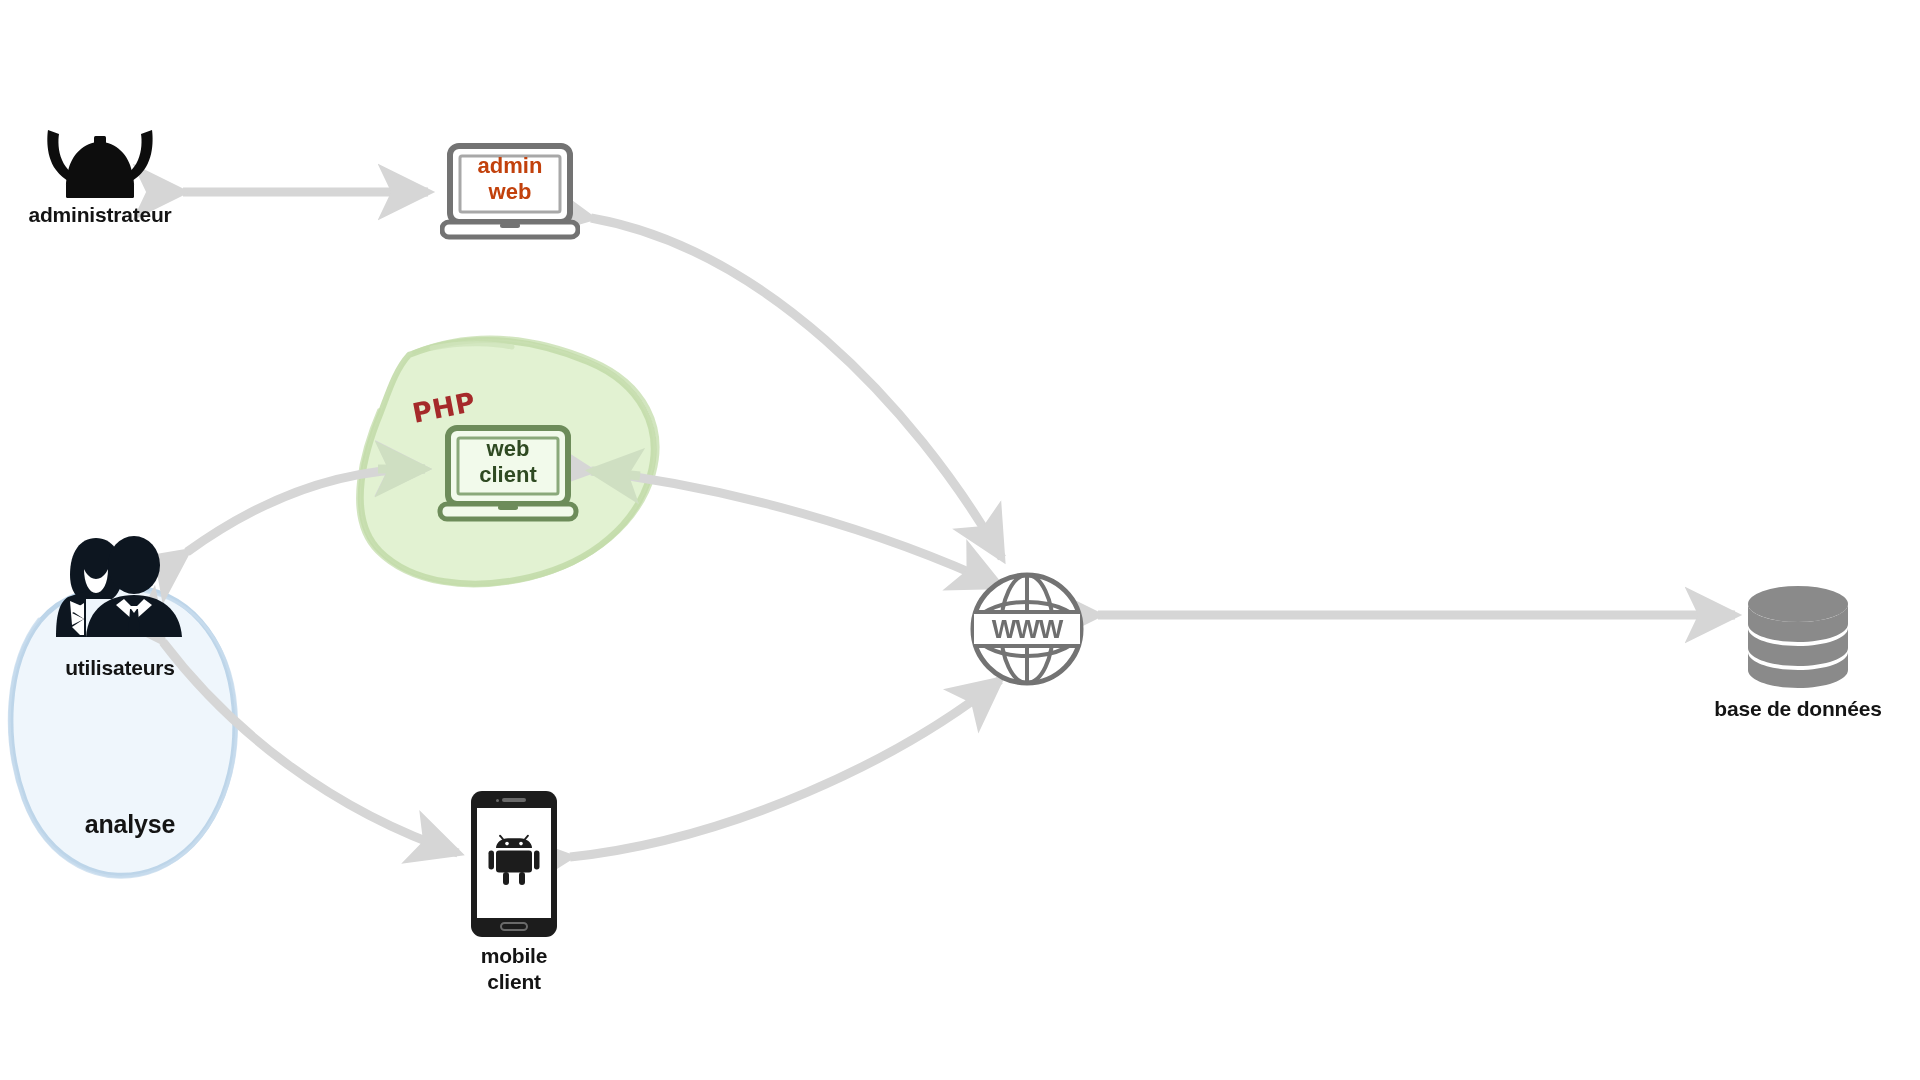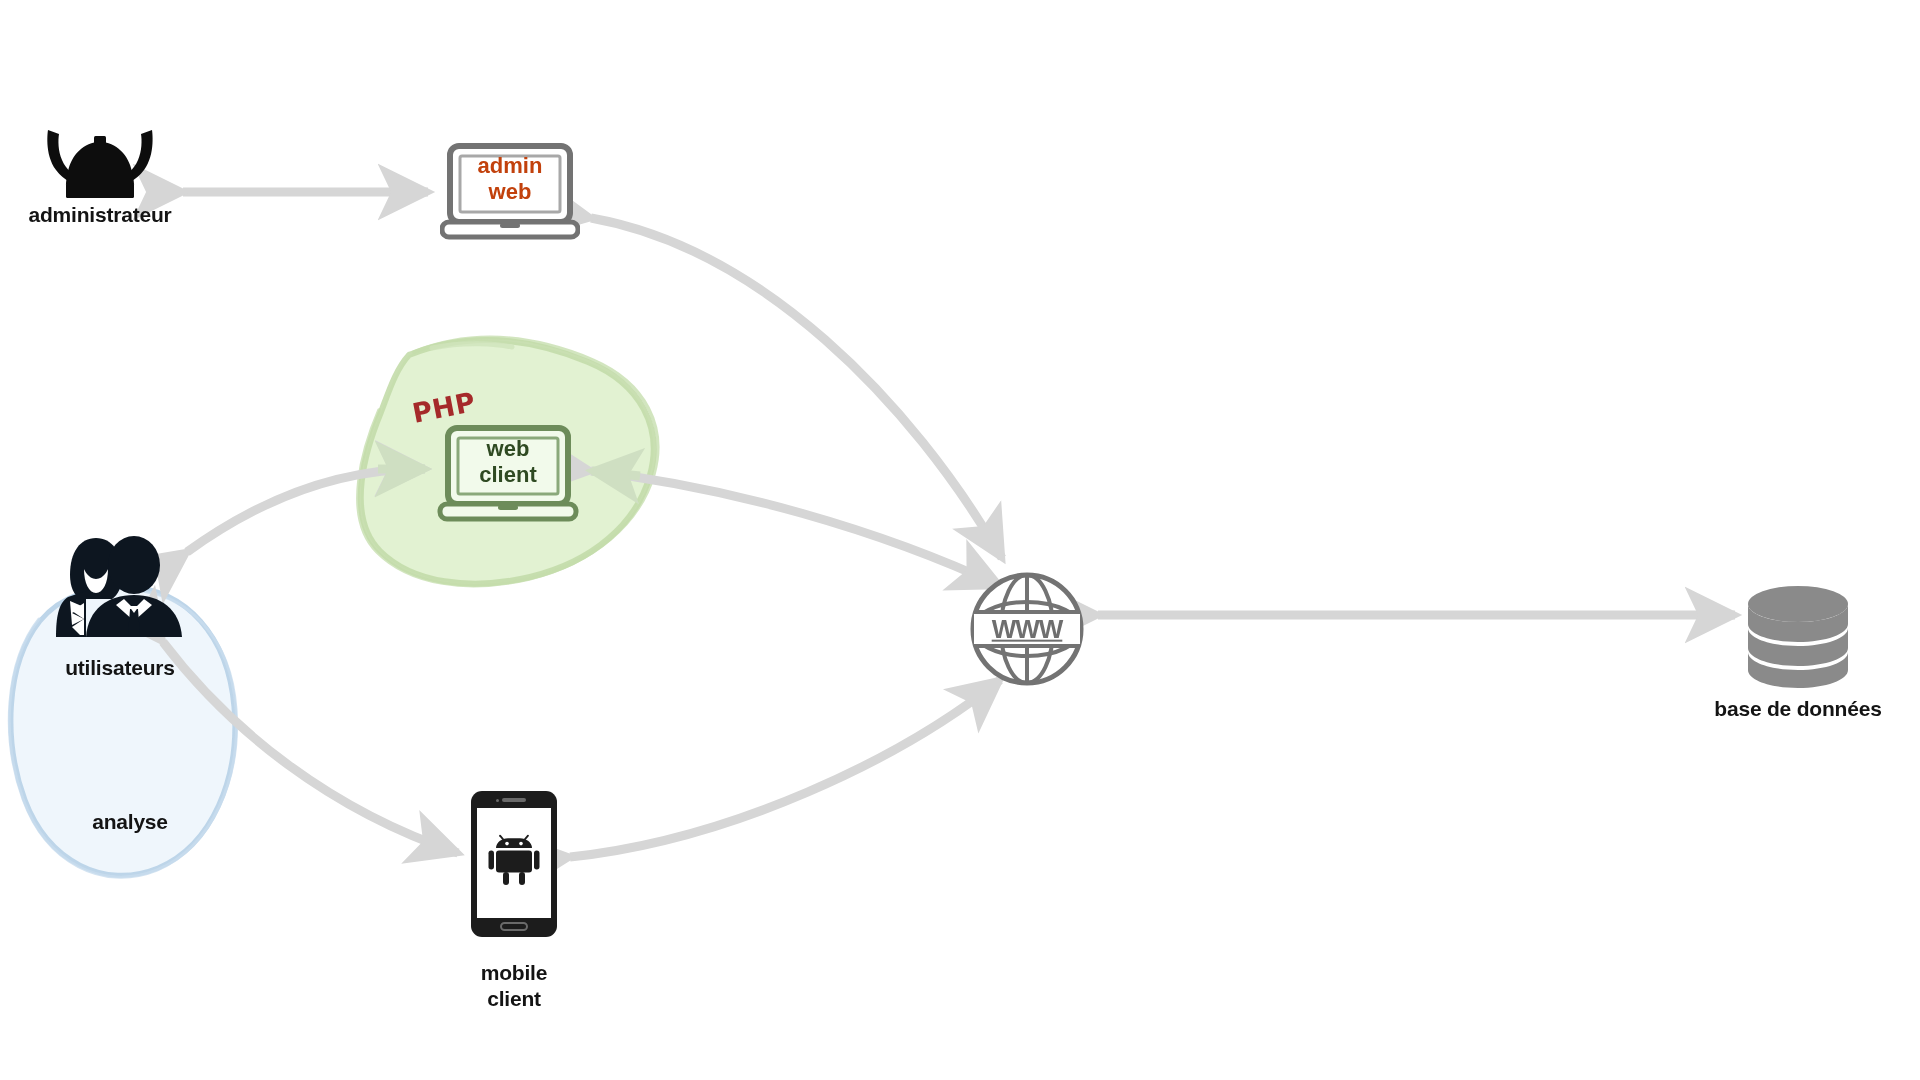--- a/index.html
+++ b/index.html
@@ -45,21 +45,21 @@
     line-height: 1.18;
     white-space: pre-line;
     left: 0; right: 0;
     top: 50%;
     transform: translateY(-50%);
   }
   .blob-label {
     position: absolute;
     font-family: "Liberation Sans", sans-serif;
     font-weight: bold;
-    font-size: 21px;
+    font-size: 25px;
     color: #141414;
     text-align: left;
     left: 50%;
     transform: translateX(-50%);
     letter-spacing: -0.2px;
   }
   .php-tag {
     position: absolute;
     font-family: "DejaVu Sans", sans-serif;
     font-weight: bold;
@@ -226,35 +226,35 @@
       <circle cx="30" cy="5.6" r="1.8" fill="#ffffff"></circle>
       <path d="M9,-2.4 L13,2.4" stroke="#1c1c1c" stroke-width="1.8" stroke-linecap="round" fill="none"></path>
       <path d="M37,-2.4 L33,2.4" stroke="#1c1c1c" stroke-width="1.8" stroke-linecap="round" fill="none"></path>
       <rect x="5" y="12.5" width="36" height="22" rx="3"></rect>
       <rect x="-2.5" y="12.5" width="5.5" height="19" rx="2.7"></rect>
       <rect x="43" y="12.5" width="5.5" height="19" rx="2.7"></rect>
       <rect x="12" y="34" width="6" height="13" rx="3"></rect>
       <rect x="28" y="34" width="6" height="13" rx="3"></rect>
     </g>
   </svg>
-  <div class="node-label" style="top:153px;width:220px;margin-top:17px;">mobile
+  <div class="node-label" style="top:153px;width:220px;">mobile
 client</div>
 </div>
 
 <div class="node" id="www-node">
   <svg width="118" height="118" viewBox="0 0 118 118" style="position:absolute;left:0;top:0;">
     <circle cx="59" cy="59" r="54" fill="#ffffff" stroke="#737373" stroke-width="5"></circle>
     <ellipse cx="59" cy="59" rx="26" ry="54" fill="none" stroke="#737373" stroke-width="4"></ellipse>
     <line x1="59" y1="5" x2="59" y2="113" stroke="#737373" stroke-width="4"></line>
     <ellipse cx="59" cy="59" rx="54" ry="27" fill="none" stroke="#737373" stroke-width="4"></ellipse>
     <rect x="6" y="42" width="106" height="34" fill="#ffffff"></rect>
     <line x1="6" y1="42" x2="112" y2="42" stroke="#737373" stroke-width="4"></line>
     <line x1="6" y1="76" x2="112" y2="76" stroke="#737373" stroke-width="4"></line>
   </svg>
-  <div class="screen-text" style="top:59px;color:#6e6e6e;font-size:26px;letter-spacing:-1px;text-decoration:underline;">WWW</div>
+  <div class="screen-text" style="top:59px;color:#6e6e6e;font-size:26px;letter-spacing:-1px;">WWW</div>
 </div>
 
 <div class="node" id="db-node">
   <svg width="112" height="108" viewBox="0 0 112 108">
     <ellipse cx="56" cy="20" rx="50" ry="18" fill="#8a8a8a"></ellipse>
     <path fill="#8a8a8a" d="M6,20 L6,40 C6,50 28,58 56,58 C84,58 106,50 106,40 L106,20
       C106,30 84,38 56,38 C28,38 6,30 6,20 Z"></path>
     <path fill="#8a8a8a" d="M6,44 L6,64 C6,74 28,82 56,82 C84,82 106,74 106,64 L106,44
       C106,54 84,62 56,62 C28,62 6,54 6,44 Z"></path>
     <path fill="#8a8a8a" d="M6,68 L6,86 C6,96 28,104 56,104 C84,104 106,96 106,86 L106,68

